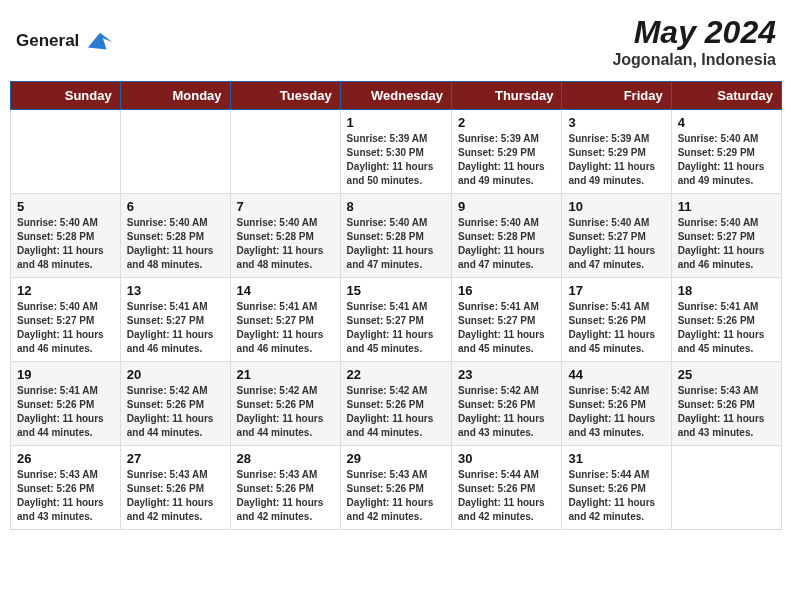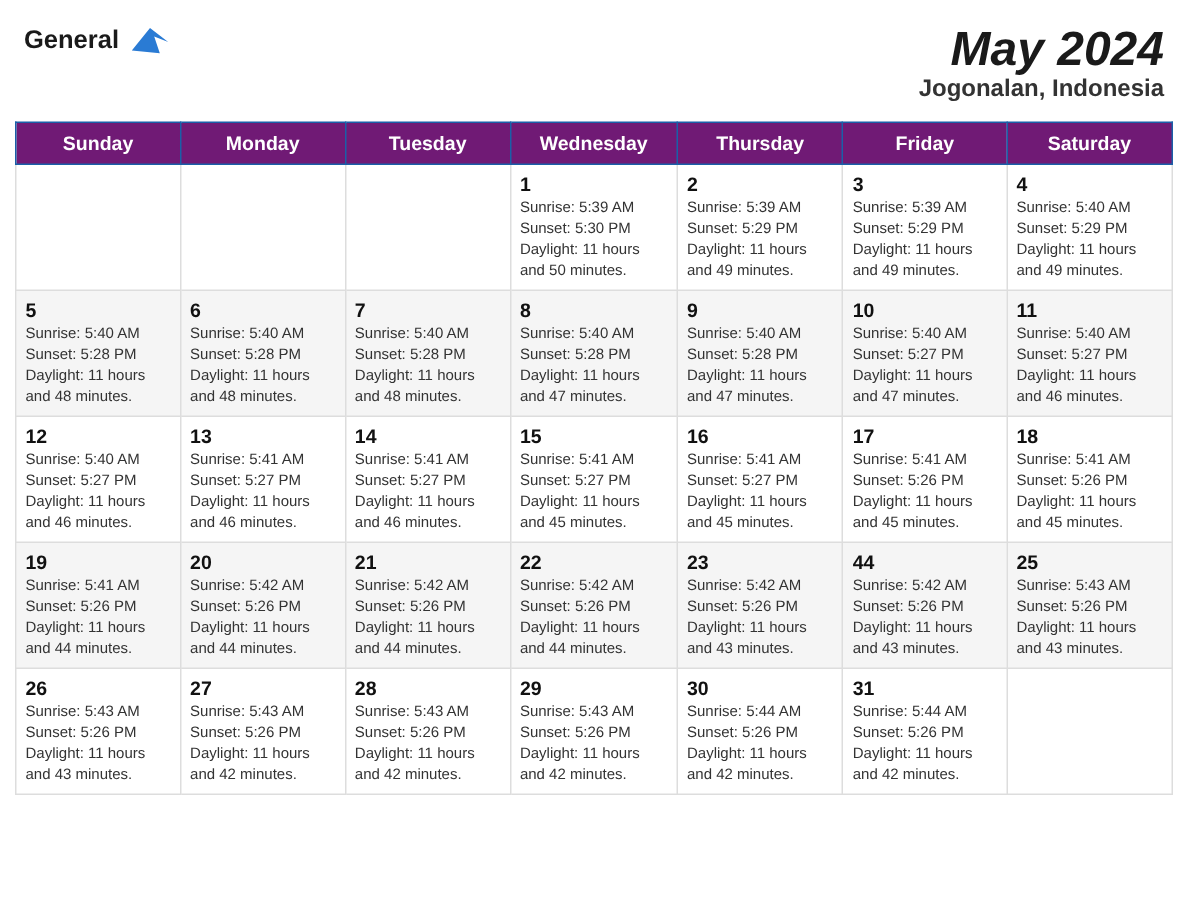--- a/index.html
+++ b/index.html
@@ -6,21 +6,21 @@
     body {
       font-family: Arial, sans-serif;
       background: #fff;
       width: 792px;
       min-height: 612px;
       padding: 10px;
     }
     .header {
       display: flex;
       justify-content: space-between;
-      align-items: flex-start;
+      align-items: center;
       margin-bottom: 8px;
       padding: 4px 6px;
     }
     .logo {
       display: flex;
       align-items: center;
     }
     .logo-icon {
       width: 28px;
       height: 28px;
@@ -39,25 +39,25 @@
       font-size: 16px;
       font-weight: bold;
       color: #333;
     }
     .calendar {
       width: 100%;
       border-collapse: collapse;
       border: 1px solid #ccc;
     }
     .calendar th {
-      background-color: #701a75;
+      background-color: #7f1d1d;
       color: #fff;
       font-size: 13px;
       font-weight: bold;
-      text-align: center;
+      text-align: right;
       padding: 6px 8px;
       border: 1px solid #1a5fa8;
     }
     .calendar td {
       vertical-align: top;
       padding: 5px 6px;
       border: 1px solid #ddd;
       width: 113px;
       height: 80px;
       font-size: 10.5px;
@@ -71,20 +71,21 @@
       font-size: 13px;
       font-weight: bold;
       color: #111;
       display: block;
       margin-bottom: 2px;
     }
     .day-info {
       font-size: 10px;
       color: #333;
       line-height: 1.4;
+      font-weight: bold;
     }
     .empty-cell {
       background: #fff !important;
     }
   </style>
 </head>
 <body>
 
 <div class="header">
   <div class="logo">

